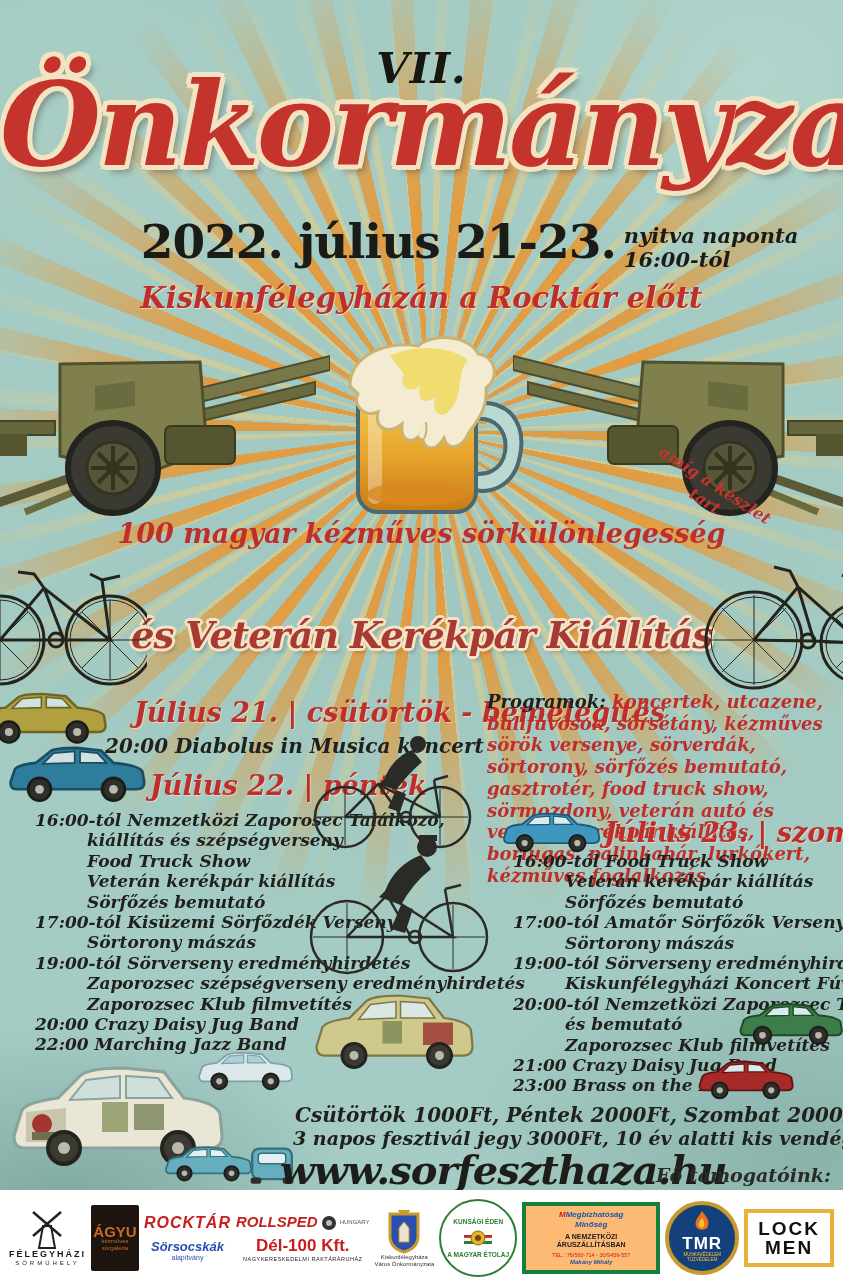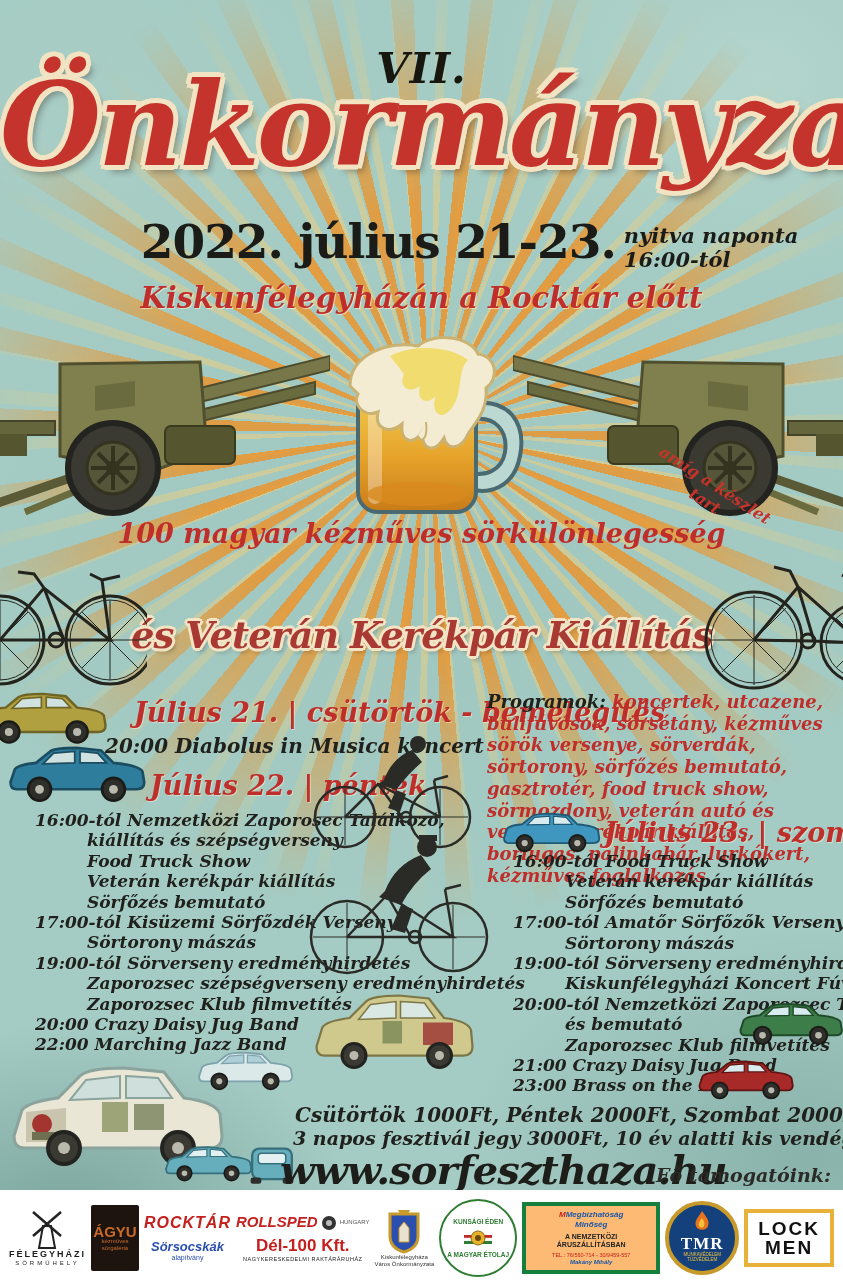--- a/index.html
+++ b/index.html
@@ -468,21 +468,21 @@
       <div style="font-size:7px; font-weight:bold; color:#222; margin-top:3px;">A NEMZETKÖZI ÁRUSZÁLLÍTÁSBAN</div>
       <div style="font-size:5.5px; color:#c5201d; margin-top:2px;">TEL.: 76/560-714 - 30/9459-557</div>
       <div style="font-size:6px; font-weight:bold; font-style:italic; color:#1a57a8;">Makány Mihály</div>
     </div>
 
     <div class="logo" style="width:66px; height:66px; border-radius:50%; background:#14407c; border:4px solid #c79a2a; justify-content:center; position:relative;">
       <svg width="20" height="22" viewBox="0 0 20 22" style="position:absolute; top:6px; left:23px;">
         <path d="M10,0 C14,6 18,9 16,15 C15,20 5,20 4,15 C2,9 7,6 10,0 Z" fill="#e8731e"></path>
         <path d="M10,7 C12,10 13,12 12,15 C11,17 8,17 7,15 C6,12 8,10 10,7 Z" fill="#f3c13a"></path>
       </svg>
-      <b style="font-size:17px; color:#fff; margin-top:22px; letter-spacing:1px;font-family:Liberation Serif, serif;">TMR</b>
+      <b style="font-size:17px; color:#fff; margin-top:22px; letter-spacing:1px;">TMR</b>
       <small style="font-size:4.5px; color:#f3c13a;">MUNKAVÉDELEM</small>
       <small style="font-size:4.5px; color:#f3c13a;">TŰZVÉDELEM</small>
     </div>
 
     <div class="logo lockmen">
       <span>LOCK</span>
       <span>MEN</span>
     </div>
 
   </div>

